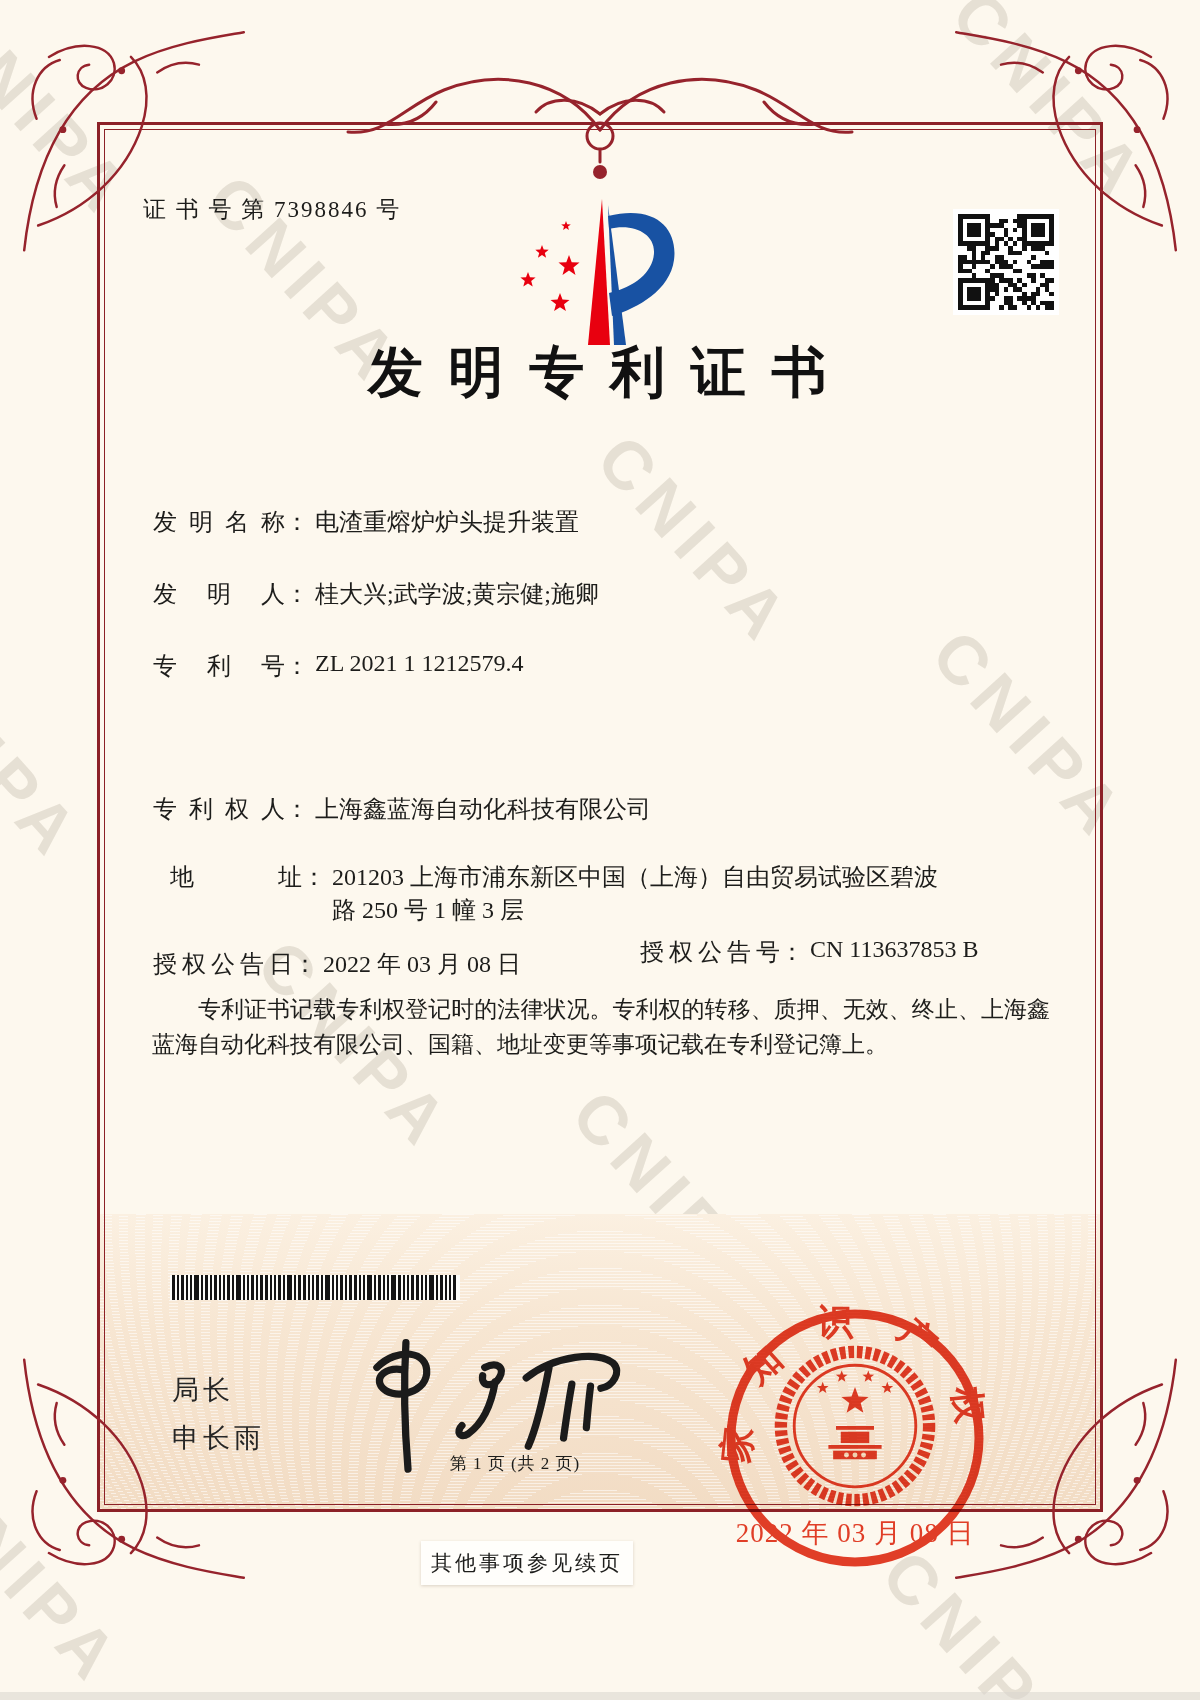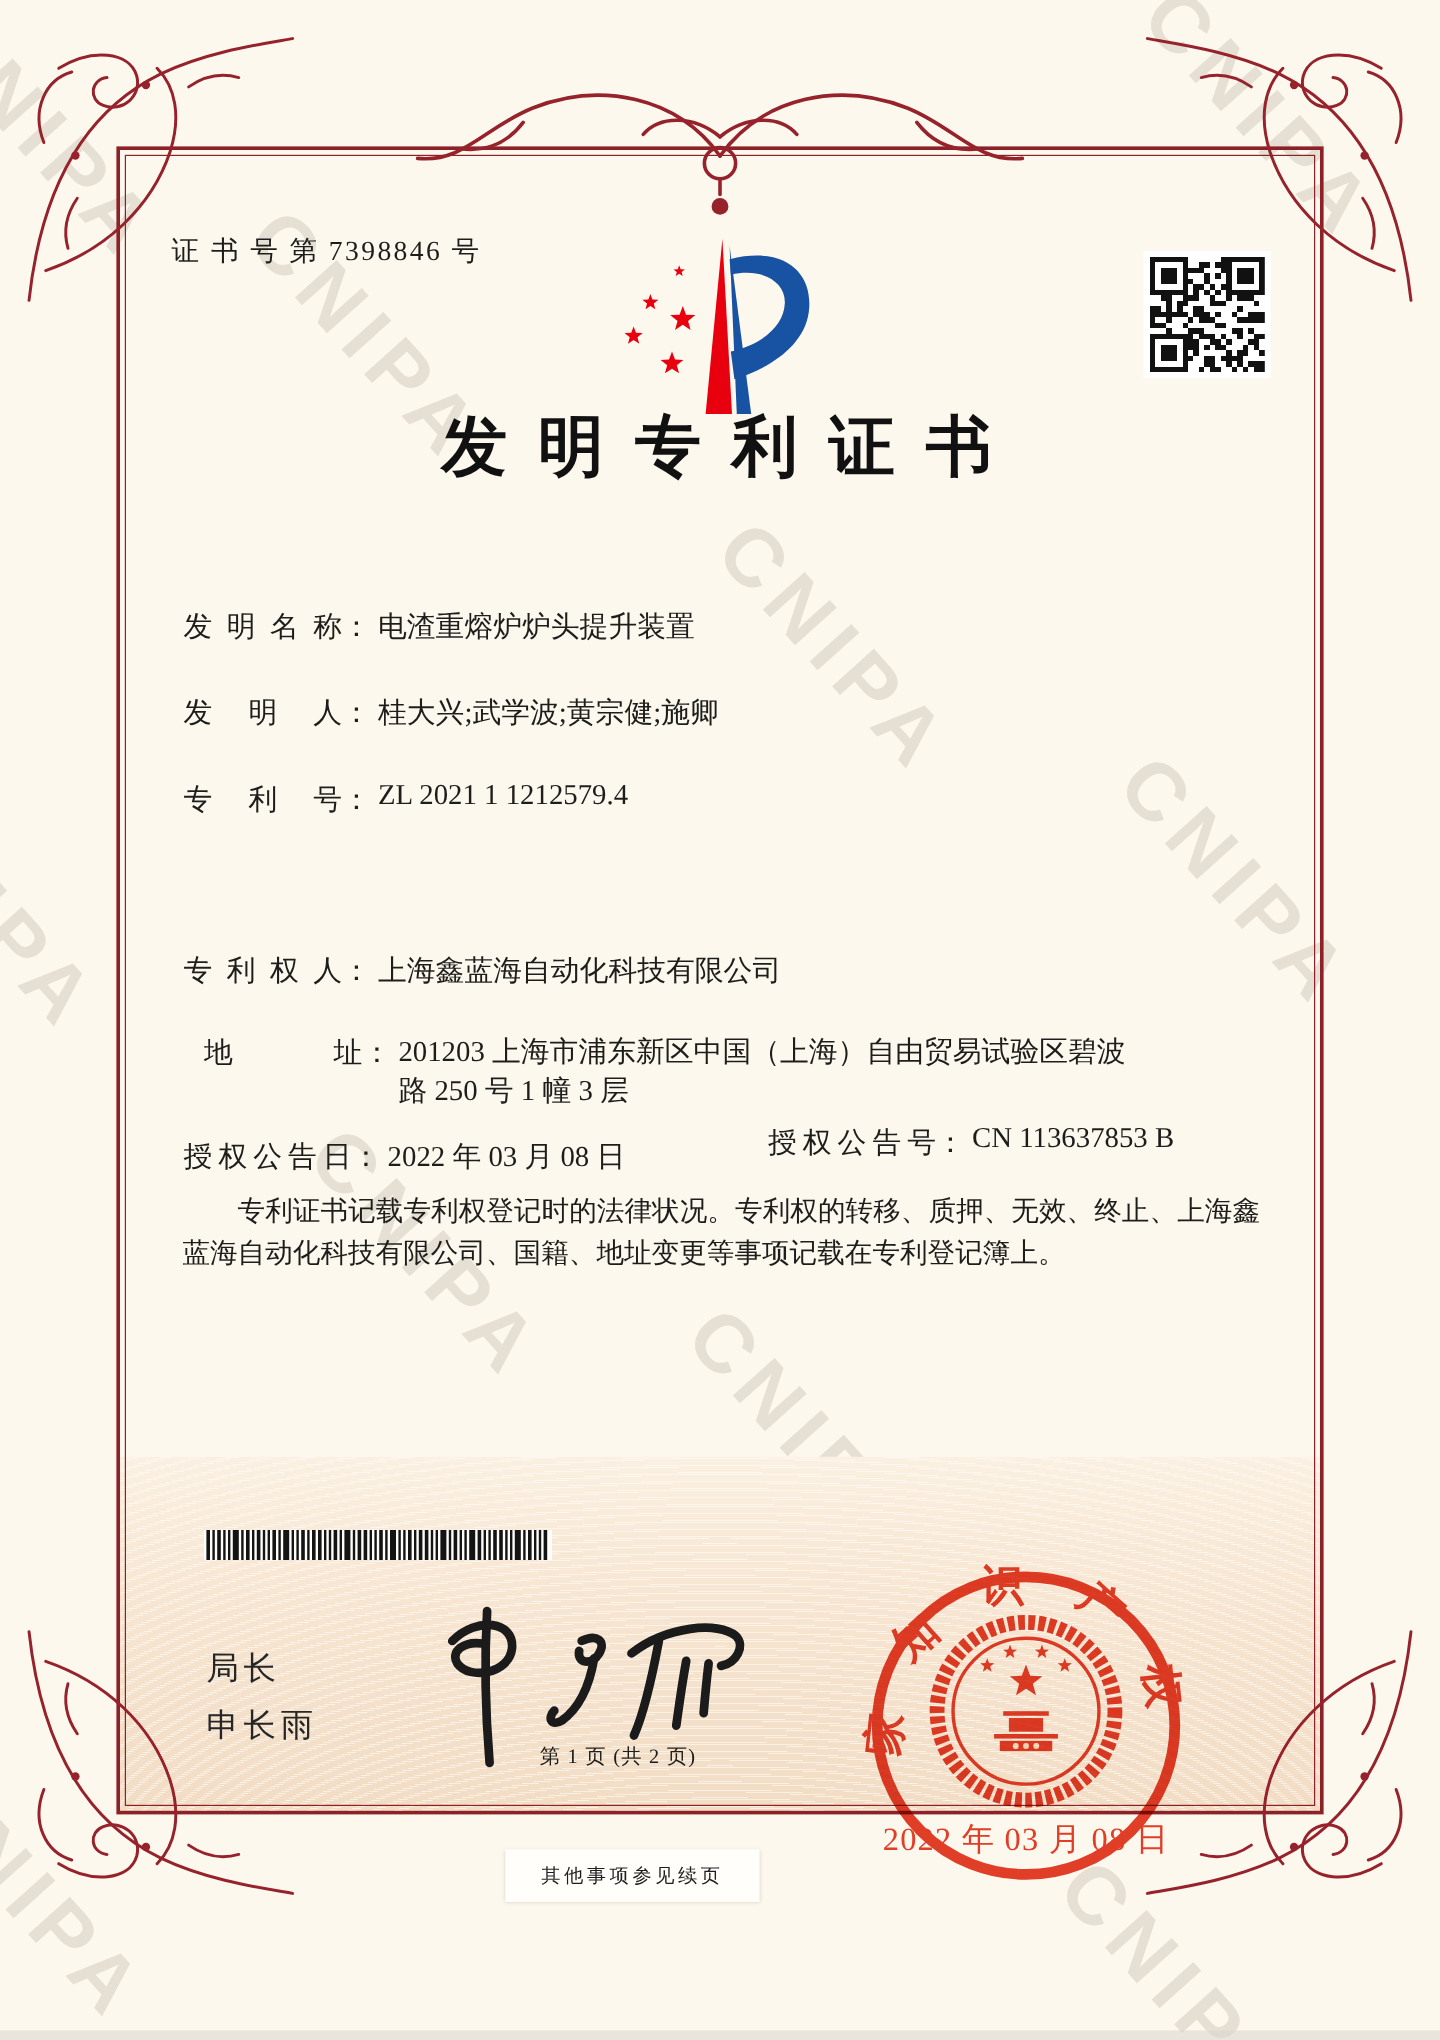--- a/index.html
+++ b/index.html
@@ -40,21 +40,21 @@
   
   .barcode{position:absolute;left:170px;top:1275px;height:25px;z-index:3;display:flex;align-items:stretch;background:#fdfdfa;padding:0 2px;}
   .barcode i{display:block;height:100%;}
   .director{position:absolute;left:172px;z-index:3;font-family:"Liberation Sans","DejaVu Sans",sans-serif;
             font-size:27px;letter-spacing:4px;color:#262626;font-weight:500;}
   .sig{position:absolute;left:352px;top:1330px;width:280px;height:160px;z-index:4;}
   .seal{position:absolute;left:705px;top:1288px;width:300px;height:300px;z-index:5;mix-blend-mode:multiply;opacity:.93;}
   .pageno{position:absolute;left:100px;top:1452px;width:830px;text-align:center;z-index:3;font-size:17px;letter-spacing:1px;}
   .note{position:absolute;left:421px;top:1541px;width:212px;height:44px;z-index:3;background:#fffefb;
         box-shadow:0 1px 3px rgba(120,100,80,.25);display:flex;align-items:center;justify-content:center;
-        font-size:16px;letter-spacing:3px;}
+        font-size:21px;letter-spacing:3px;}
   .bottom-edge{position:absolute;left:0;top:1692px;width:1200px;height:8px;background:#d9d5cd;opacity:.55;z-index:0;}
 </style>
 </head>
 <body>
 
 <div class="page">
     <div class="wm" style="left: 925px; top: 1535px;">CNIPA</div>
     <div class="wm" style="left: -30px; top: 1460px;">CNIPA</div>
     <div class="wm" style="left: 615px; top: 1075px;">CNIPA</div>
     <div class="wm" style="left: 300px; top: 925px;">CNIPA</div>

